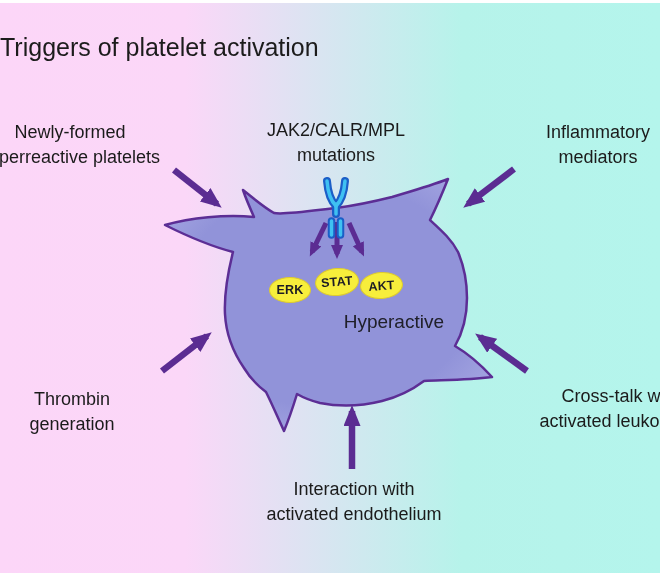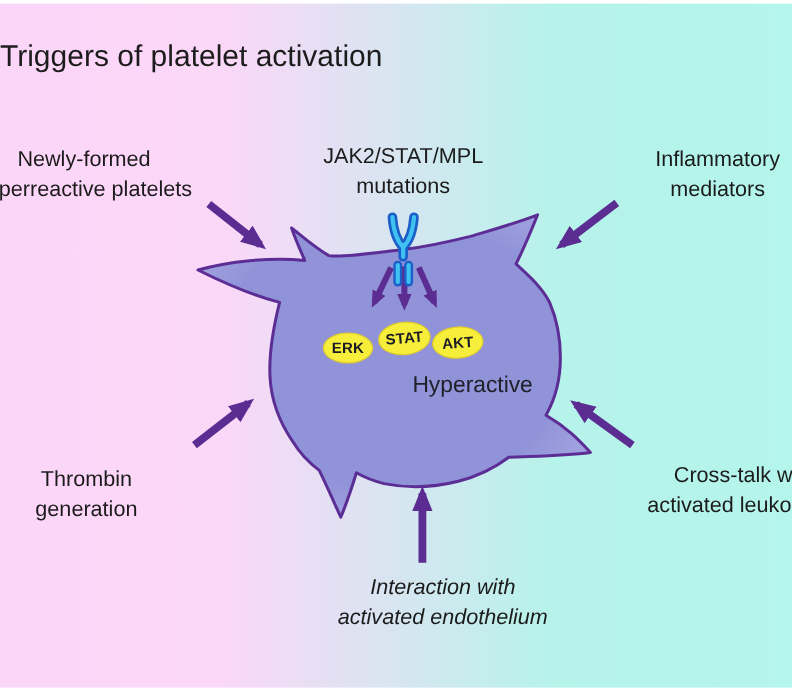--- a/index.html
+++ b/index.html
@@ -19,21 +19,21 @@
     font-size:25px;line-height:30px;color:#1c1c1c;
   }
   .label{
     position:absolute;text-align:center;font-size:18px;line-height:25px;color:#1b1b1b;
   }
   .lbl-jak2{left:236px;top:118px;width:200px;}
   .lbl-newly{left:-40px;top:120px;width:220px;}
   .lbl-inflammatory{left:498px;top:120px;width:200px;}
   .lbl-thrombin{left:-28px;top:387px;width:200px;}
   .lbl-crosstalk{left:518px;top:384px;width:205px;}
-  .lbl-endothelium{left:259px;top:477px;width:220px;font-style:italic;}
+  .lbl-endothelium{left:244px;top:477px;width:220px;}
   .cell-caption{
     position:absolute;left:244px;top:309px;width:200px;
     text-align:right;font-size:19px;line-height:26px;color:#20202a;
   }
   .oval{
     position:absolute;background:#f7ee3b;border:1.5px solid #ddca2e;border-radius:50%;
     display:flex;align-items:center;justify-content:center;
     font-size:12.5px;font-weight:700;color:#1c1c24;letter-spacing:0.2px;
   }
   .oval-erk{left:269px;top:277px;width:40px;height:24px;}
@@ -113,21 +113,21 @@
       <path d="M336,204 L336,214"></path>
       <path d="M331.5,221 L331.5,235"></path>
       <path d="M340.5,221 L340.5,235"></path>
     </g>
   </g>
 </svg>
 
 <div class="title">Triggers of platelet activation</div>
 
 <div class="label lbl-jak2">
-  <div>JAK2/STAT/MPL</div>
+  <div>JAK2/CALR/MPL</div>
   <div>mutations</div>
 </div>
 
 <div class="label lbl-newly">
   <div>Newly-formed</div>
   <div>hyperreactive platelets</div>
 </div>
 
 <div class="label lbl-inflammatory">
   <div>Inflammatory</div>

